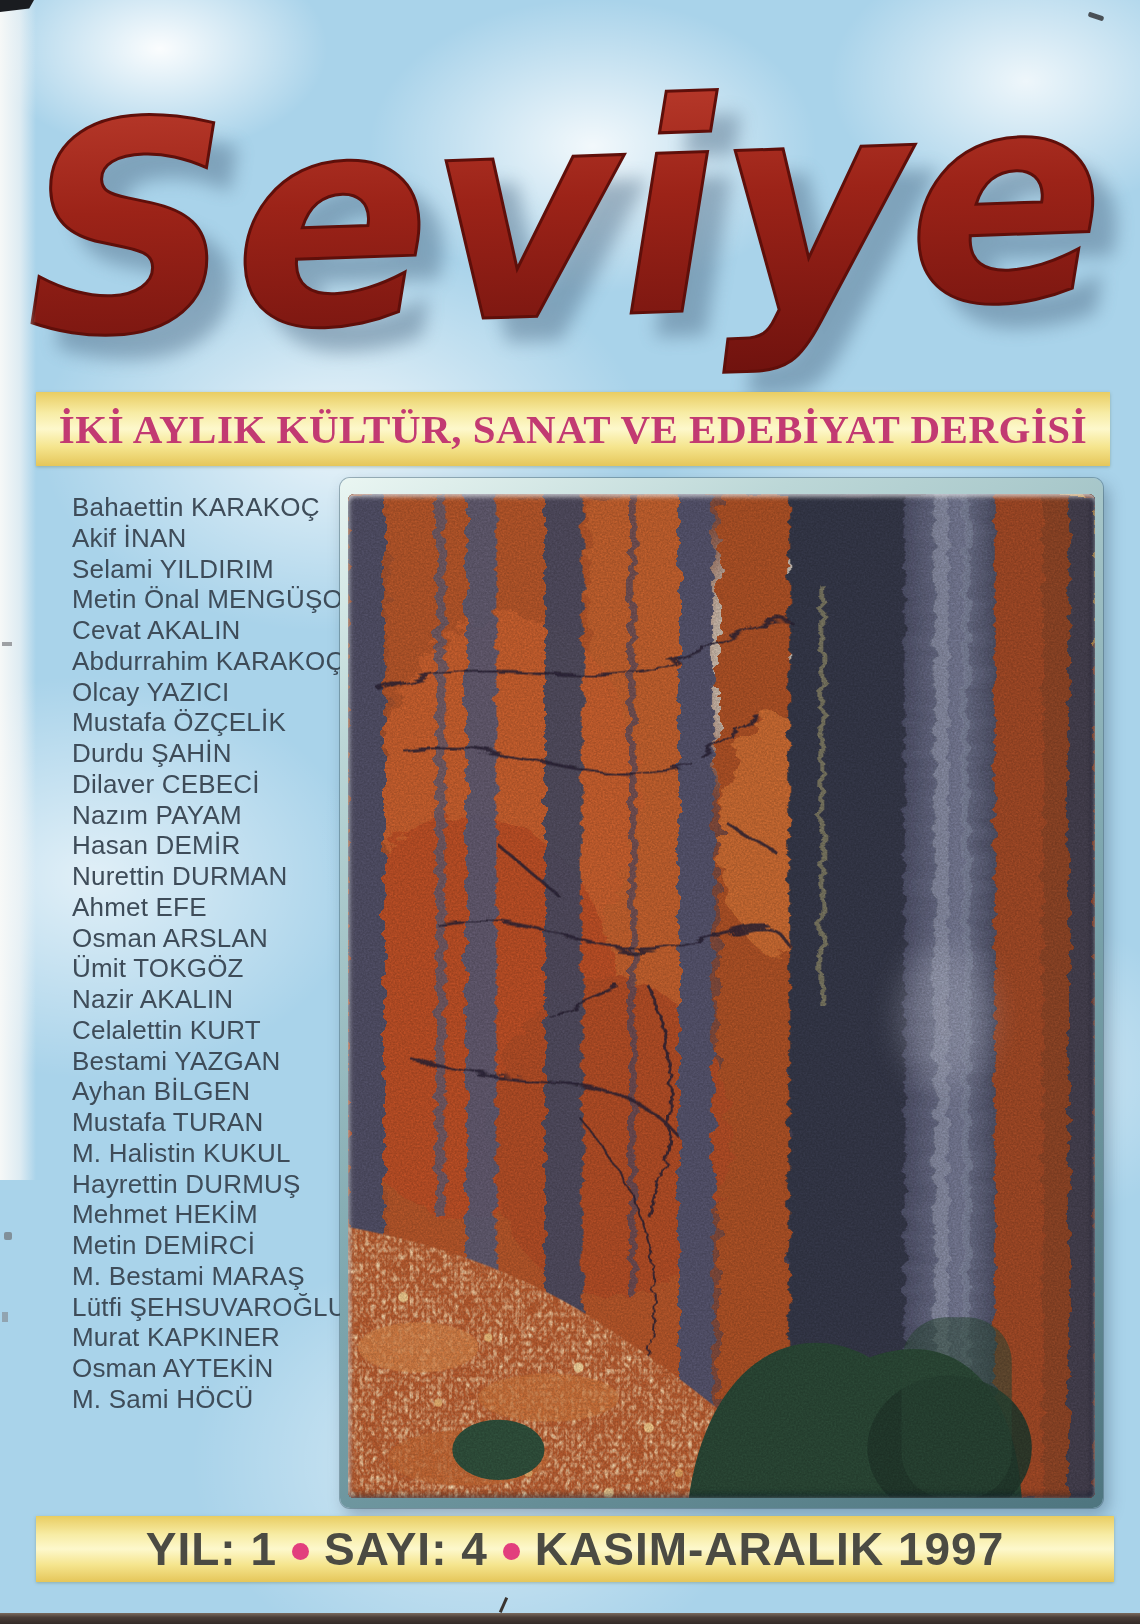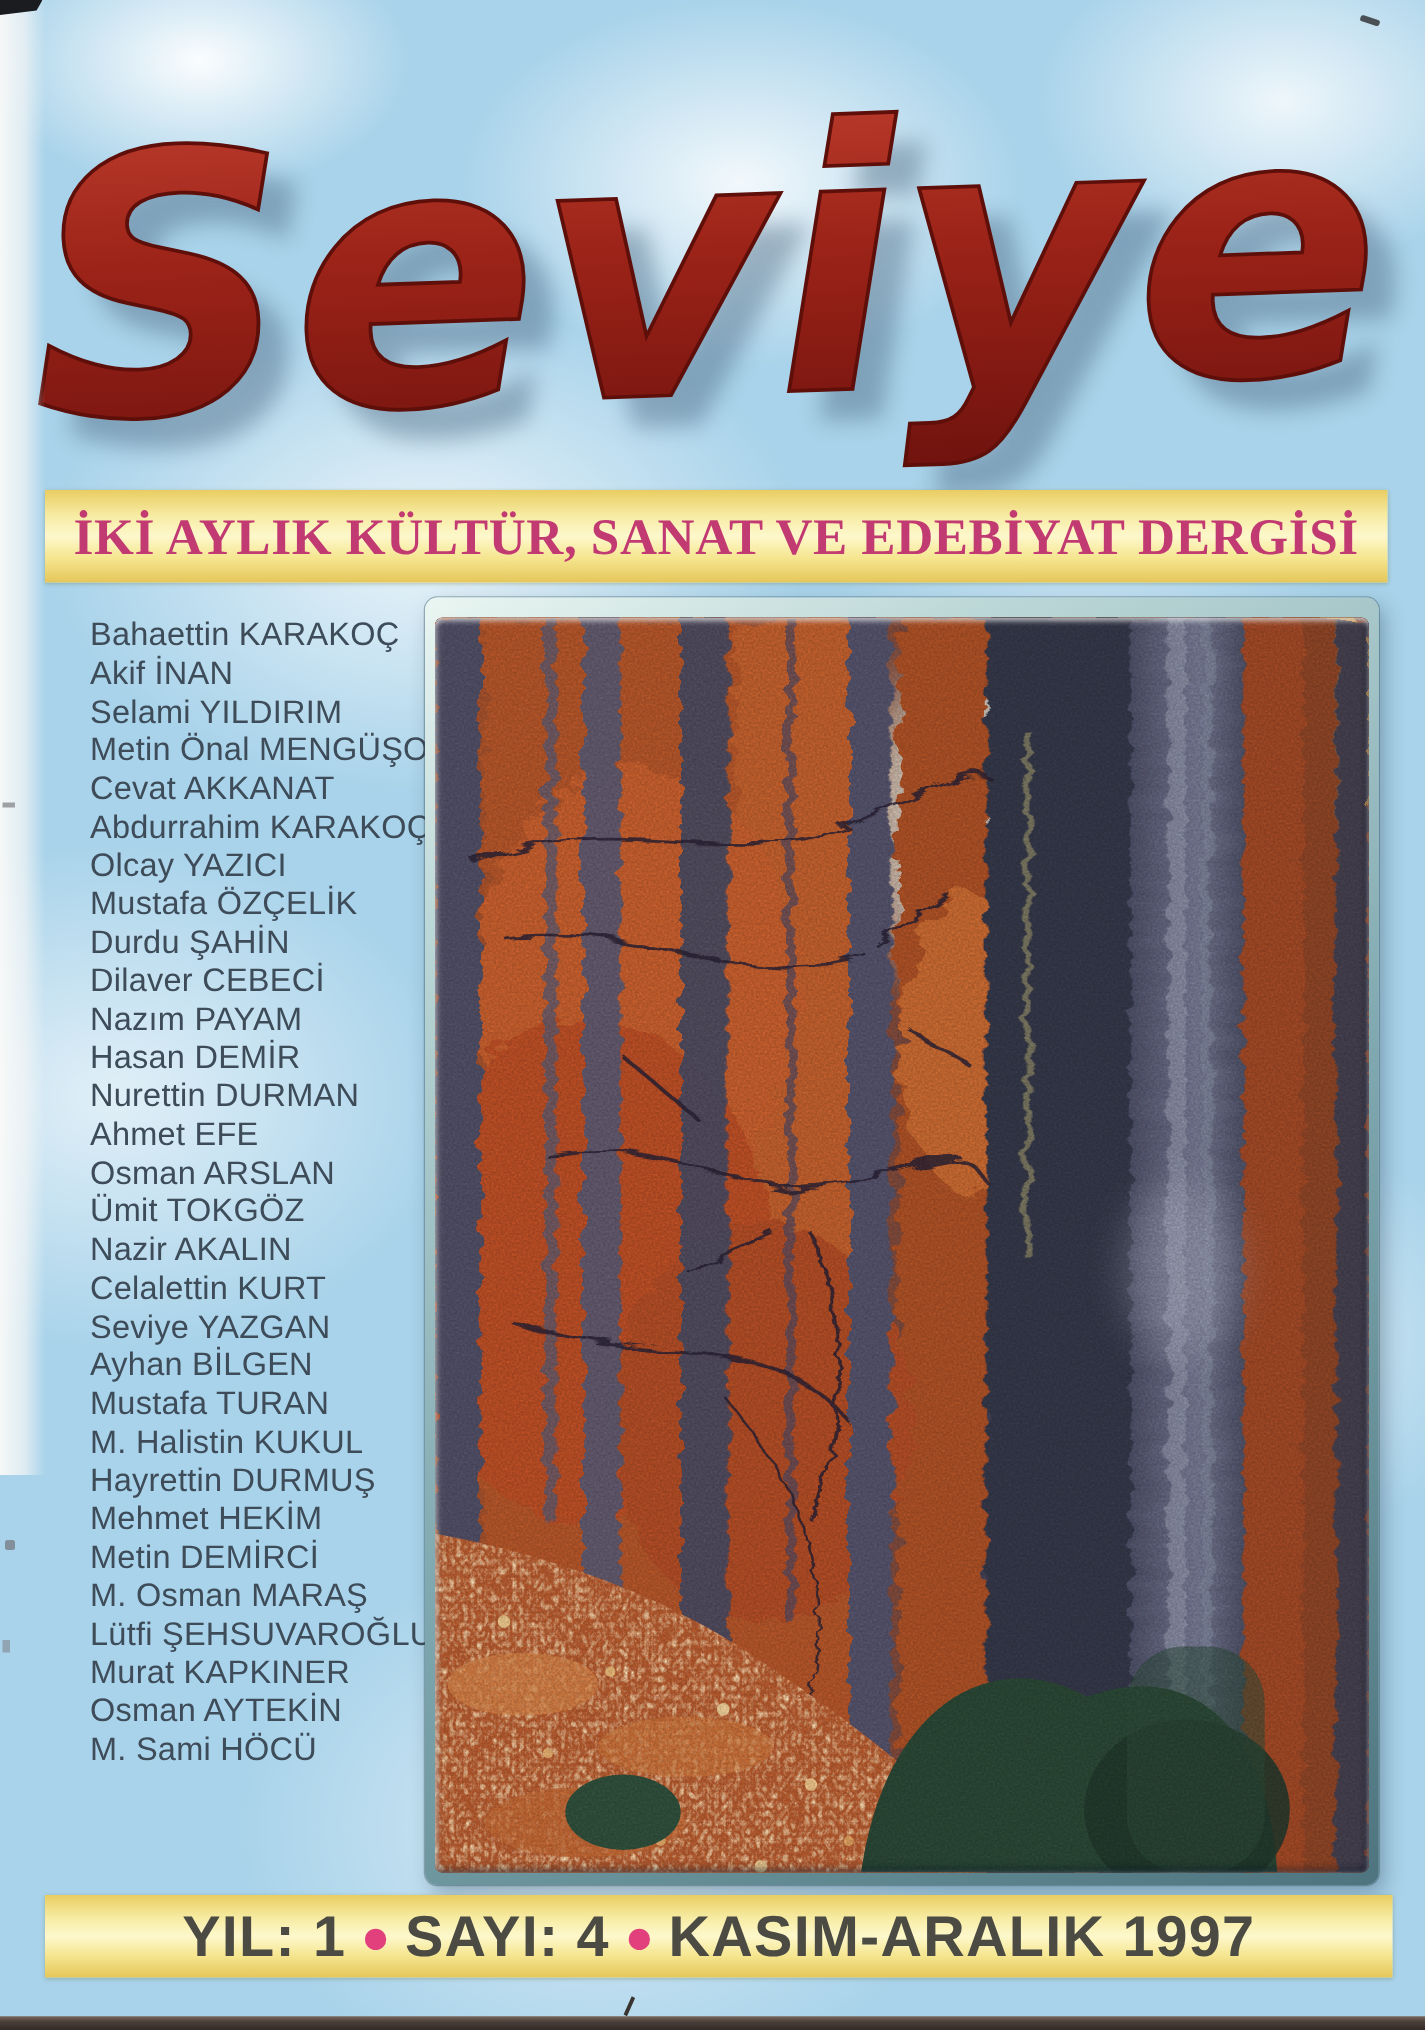--- a/index.html
+++ b/index.html
@@ -96,42 +96,42 @@
 
   <div class="banner top">
     <span class="subtitle-text">İKİ AYLIK KÜLTÜR, SANAT VE EDEBİYAT DERGİSİ</span>
   </div>
 
   <div class="names">
       <div class="name-line">Bahaettin KARAKOÇ</div>
       <div class="name-line">Akif İNAN</div>
       <div class="name-line">Selami YILDIRIM</div>
       <div class="name-line">Metin Önal MENGÜŞOĞLU</div>
-      <div class="name-line">Cevat AKKANAT</div>
+      <div class="name-line">Cevat AKALIN</div>
       <div class="name-line">Abdurrahim KARAKOÇ</div>
       <div class="name-line">Olcay YAZICI</div>
       <div class="name-line">Mustafa ÖZÇELİK</div>
       <div class="name-line">Durdu ŞAHİN</div>
       <div class="name-line">Dilaver CEBECİ</div>
       <div class="name-line">Nazım PAYAM</div>
       <div class="name-line">Hasan DEMİR</div>
       <div class="name-line">Nurettin DURMAN</div>
       <div class="name-line">Ahmet EFE</div>
       <div class="name-line">Osman ARSLAN</div>
       <div class="name-line">Ümit TOKGÖZ</div>
       <div class="name-line">Nazir AKALIN</div>
       <div class="name-line">Celalettin KURT</div>
-      <div class="name-line">Seviye YAZGAN</div>
+      <div class="name-line">Bestami YAZGAN</div>
       <div class="name-line">Ayhan BİLGEN</div>
       <div class="name-line">Mustafa TURAN</div>
       <div class="name-line">M. Halistin KUKUL</div>
       <div class="name-line">Hayrettin DURMUŞ</div>
       <div class="name-line">Mehmet HEKİM</div>
       <div class="name-line">Metin DEMİRCİ</div>
-      <div class="name-line">M. Osman MARAŞ</div>
+      <div class="name-line">M. Bestami MARAŞ</div>
       <div class="name-line">Lütfi ŞEHSUVAROĞLU</div>
       <div class="name-line">Murat KAPKINER</div>
       <div class="name-line">Osman AYTEKİN</div>
       <div class="name-line">M. Sami HÖCÜ</div>
     </div>
 
   <div class="photo-frame">
     <div class="photo">
       <svg viewBox="0 0 745 1000" width="100%" height="100%" preserveAspectRatio="none">
         <defs>

